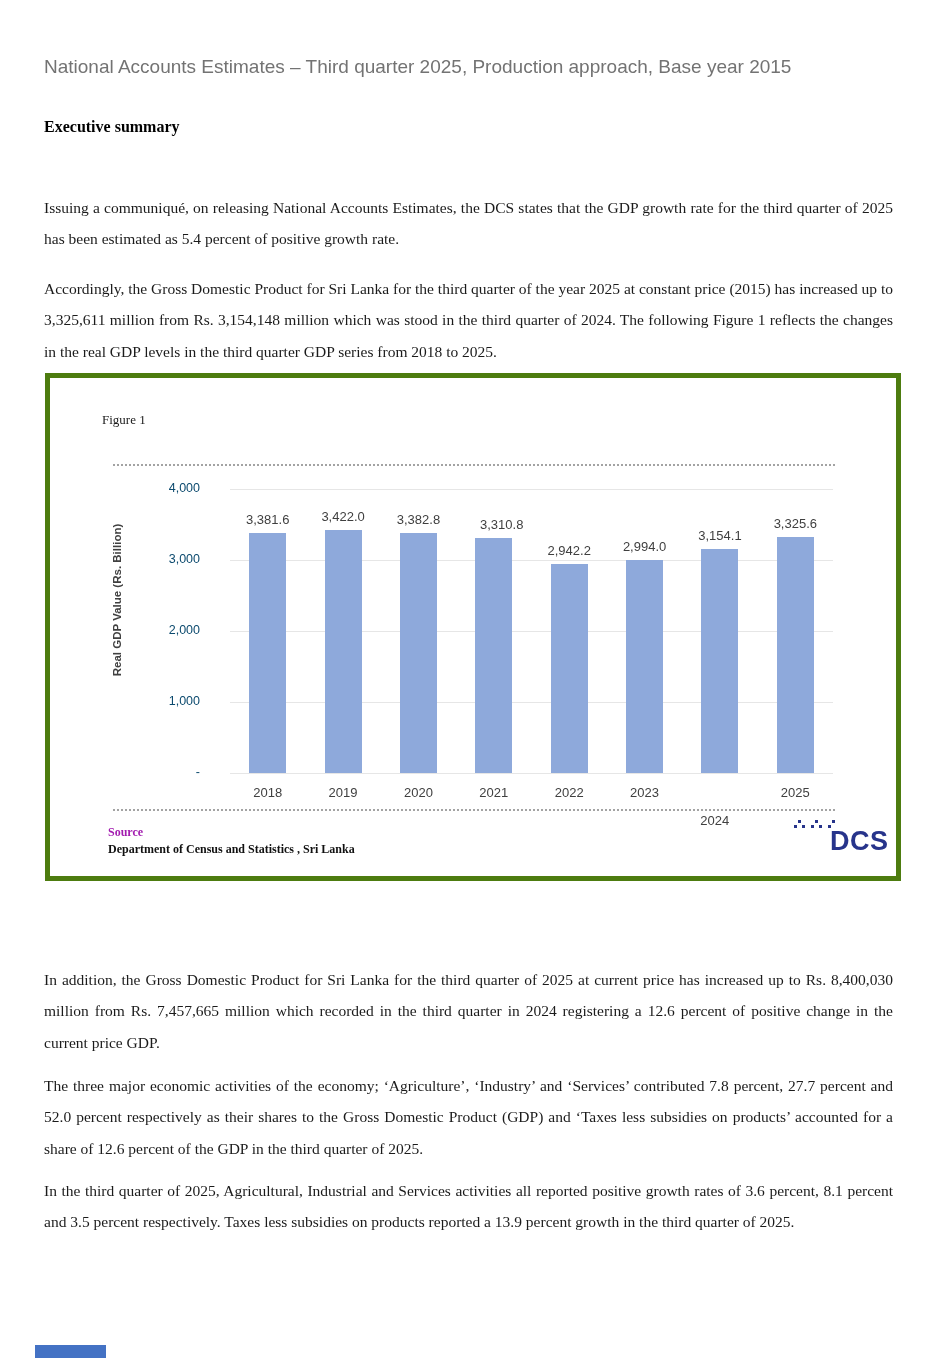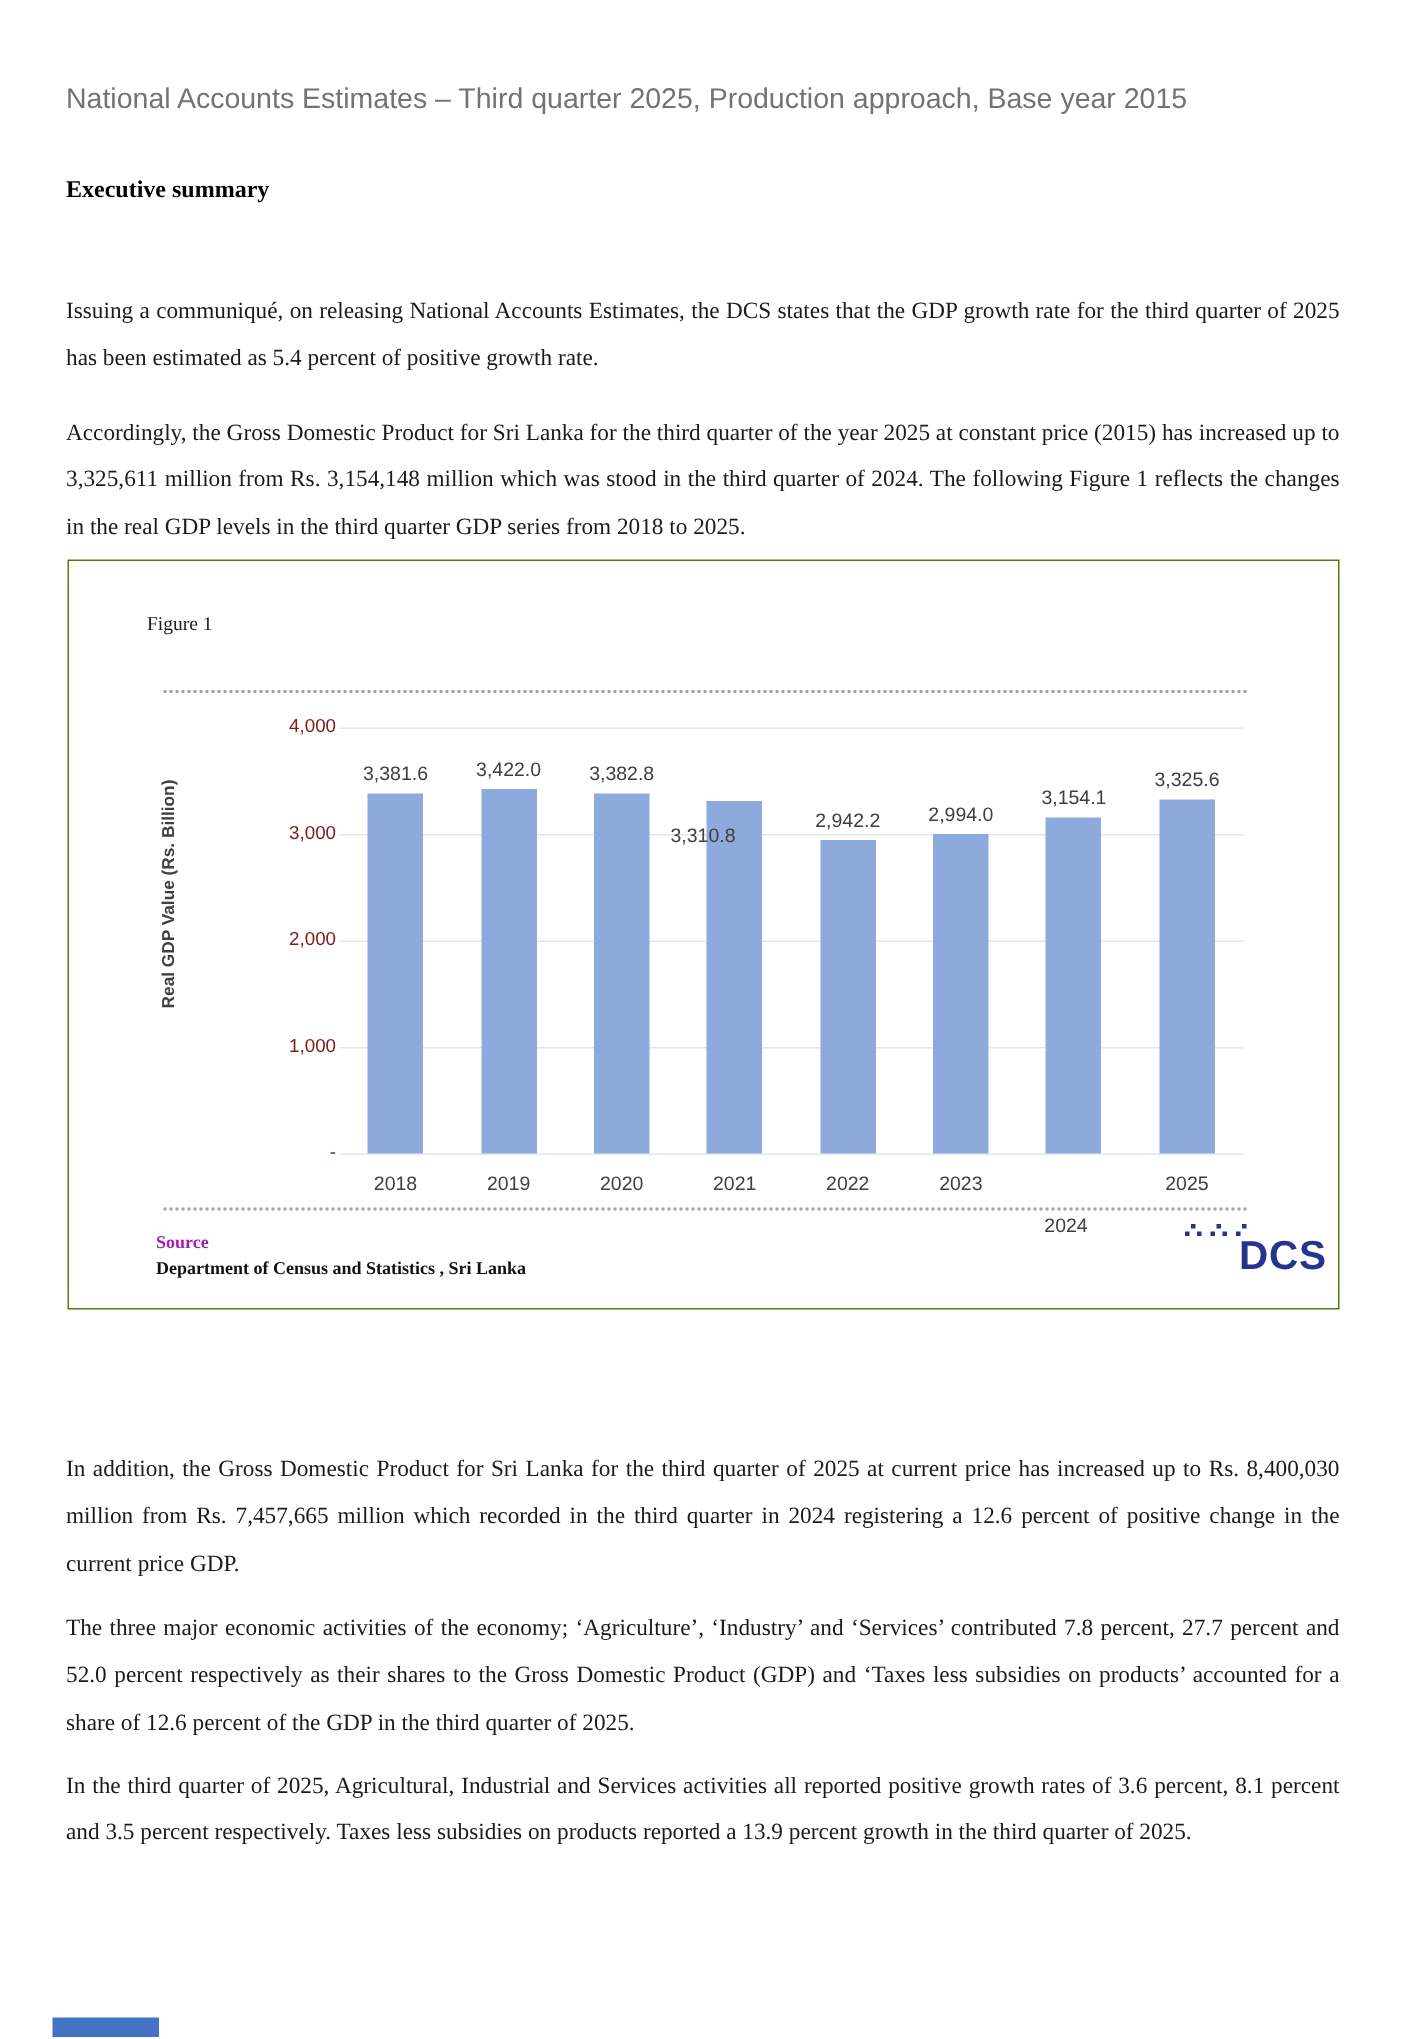--- a/index.html
+++ b/index.html
@@ -6,30 +6,30 @@
   .page{position:relative;width:940px;height:1359px;background:#ffffff;overflow:hidden;
         font-family:"Liberation Serif",serif;color:#1b1b1b;}
   .hdr{position:absolute;left:44px;top:56px;width:849px;
        font-family:"Liberation Sans",sans-serif;font-size:19px;color:#737373;}
   .h1{position:absolute;left:44px;top:118px;font-size:16px;font-weight:bold;color:#000;}
   .para{position:absolute;left:44px;width:849px;font-size:15.5px;line-height:31.5px;
         text-align:justify;color:#1b1b1b;}
   .p1{top:176px;} .p2{top:257px;} .p3{top:948px;} .p4{top:1054px;} .p5{top:1159px;}
 
   .figure{position:absolute;left:45px;top:373px;width:846px;height:498px;
-          border:1px solid #4d7c0f;background:#ffffff;}
+          border:5px solid #4d7c0f;background:#ffffff;}
   .fig-label{position:absolute;left:52px;top:34px;font-size:13px;color:#1a1a1a;}
   .fig-title{position:absolute;left:52px;top:52px;font-size:14px;font-weight:bold;color:#2E74B5;}
   .dotline{position:absolute;left:63px;width:722px;border-top:2px dotted #a3a3a3;height:0;}
   .dot1{top:86px;} .dot2{top:431px;}
 
   .chart{position:absolute;left:0;top:0;width:846px;height:498px;}
   .gridline{position:absolute;left:180px;width:603px;height:1px;background:#e6e6e6;}
-  .ytick{position:absolute;left:108px;width:70px;text-align:right;
-         font-family:"Liberation Sans",sans-serif;font-size:12.5px;color:#7f1d1d;}
+  .ytick{position:absolute;left:80px;width:70px;text-align:right;
+         font-family:"Liberation Sans",sans-serif;font-size:12.5px;color:#0c4a6e;}
   .ytitle{position:absolute;left:-39px;top:212px;width:220px;height:20px;
           transform:rotate(-90deg);text-align:center;
           font-family:"Liberation Sans",sans-serif;font-size:11.5px;font-weight:bold;color:#404040;}
   .bar{position:absolute;background:#8EA9DB;}
   .bar-label{position:absolute;text-align:center;
              font-family:"Liberation Sans",sans-serif;font-size:13px;color:#3f3f3f;white-space:nowrap;}
   .xlabel{position:absolute;top:407px;text-align:center;
           font-family:"Liberation Sans",sans-serif;font-size:13px;color:#404040;}
 
   .src-label{position:absolute;left:58px;top:447px;font-size:12px;font-weight:bold;color:#a21caf;}
@@ -71,21 +71,21 @@
         <div class="bar" style="left: 199.188px; top: 154.906px; width: 37px; height: 240.094px; background: rgb(142, 169, 219);"></div>
         <div class="bar-label" style="left: 180px; width: 75.375px; top: 133.906px;">3,381.6</div>
         <div class="xlabel" style="left: 180px; width: 75.375px;">2018</div>
         <div class="bar" style="left: 274.562px; top: 152.038px; width: 37px; height: 242.962px; background: rgb(142, 169, 219);"></div>
         <div class="bar-label" style="left: 255.375px; width: 75.375px; top: 131.038px;">3,422.0</div>
         <div class="xlabel" style="left: 255.375px; width: 75.375px;">2019</div>
         <div class="bar" style="left: 349.938px; top: 154.821px; width: 37px; height: 240.179px; background: rgb(142, 169, 219);"></div>
         <div class="bar-label" style="left: 330.75px; width: 75.375px; top: 133.821px;">3,382.8</div>
         <div class="xlabel" style="left: 330.75px; width: 75.375px;">2020</div>
         <div class="bar" style="left: 425.312px; top: 159.933px; width: 37px; height: 235.067px; background: rgb(142, 169, 219);"></div>
-        <div class="bar-label" style="left: 385px; width: 75.375px; top: 138.933px; margin-top: 36px;">3,310.8</div>
+        <div class="bar-label" style="left: 414px; width: 75.375px; top: 138.933px;">3,310.8</div>
         <div class="xlabel" style="left: 406.125px; width: 75.375px;">2021</div>
         <div class="bar" style="left: 500.688px; top: 186.104px; width: 37px; height: 208.896px; background: rgb(142, 169, 219);"></div>
         <div class="bar-label" style="left: 481.5px; width: 75.375px; top: 165.104px;">2,942.2</div>
         <div class="xlabel" style="left: 481.5px; width: 75.375px;">2022</div>
         <div class="bar" style="left: 576.062px; top: 182.426px; width: 37px; height: 212.574px; background: rgb(142, 169, 219);"></div>
         <div class="bar-label" style="left: 556.875px; width: 75.375px; top: 161.426px;">2,994.0</div>
         <div class="xlabel" style="left: 556.875px; width: 75.375px;">2023</div>
         <div class="bar" style="left: 651.438px; top: 171.059px; width: 37px; height: 223.941px; background: rgb(142, 169, 219);"></div>
         <div class="bar-label" style="left: 632.25px; width: 75.375px; top: 150.059px;">3,154.1</div>
         <div class="xlabel" style="left: 627px; width: 75.375px; margin-top: 28px;">2024</div>

